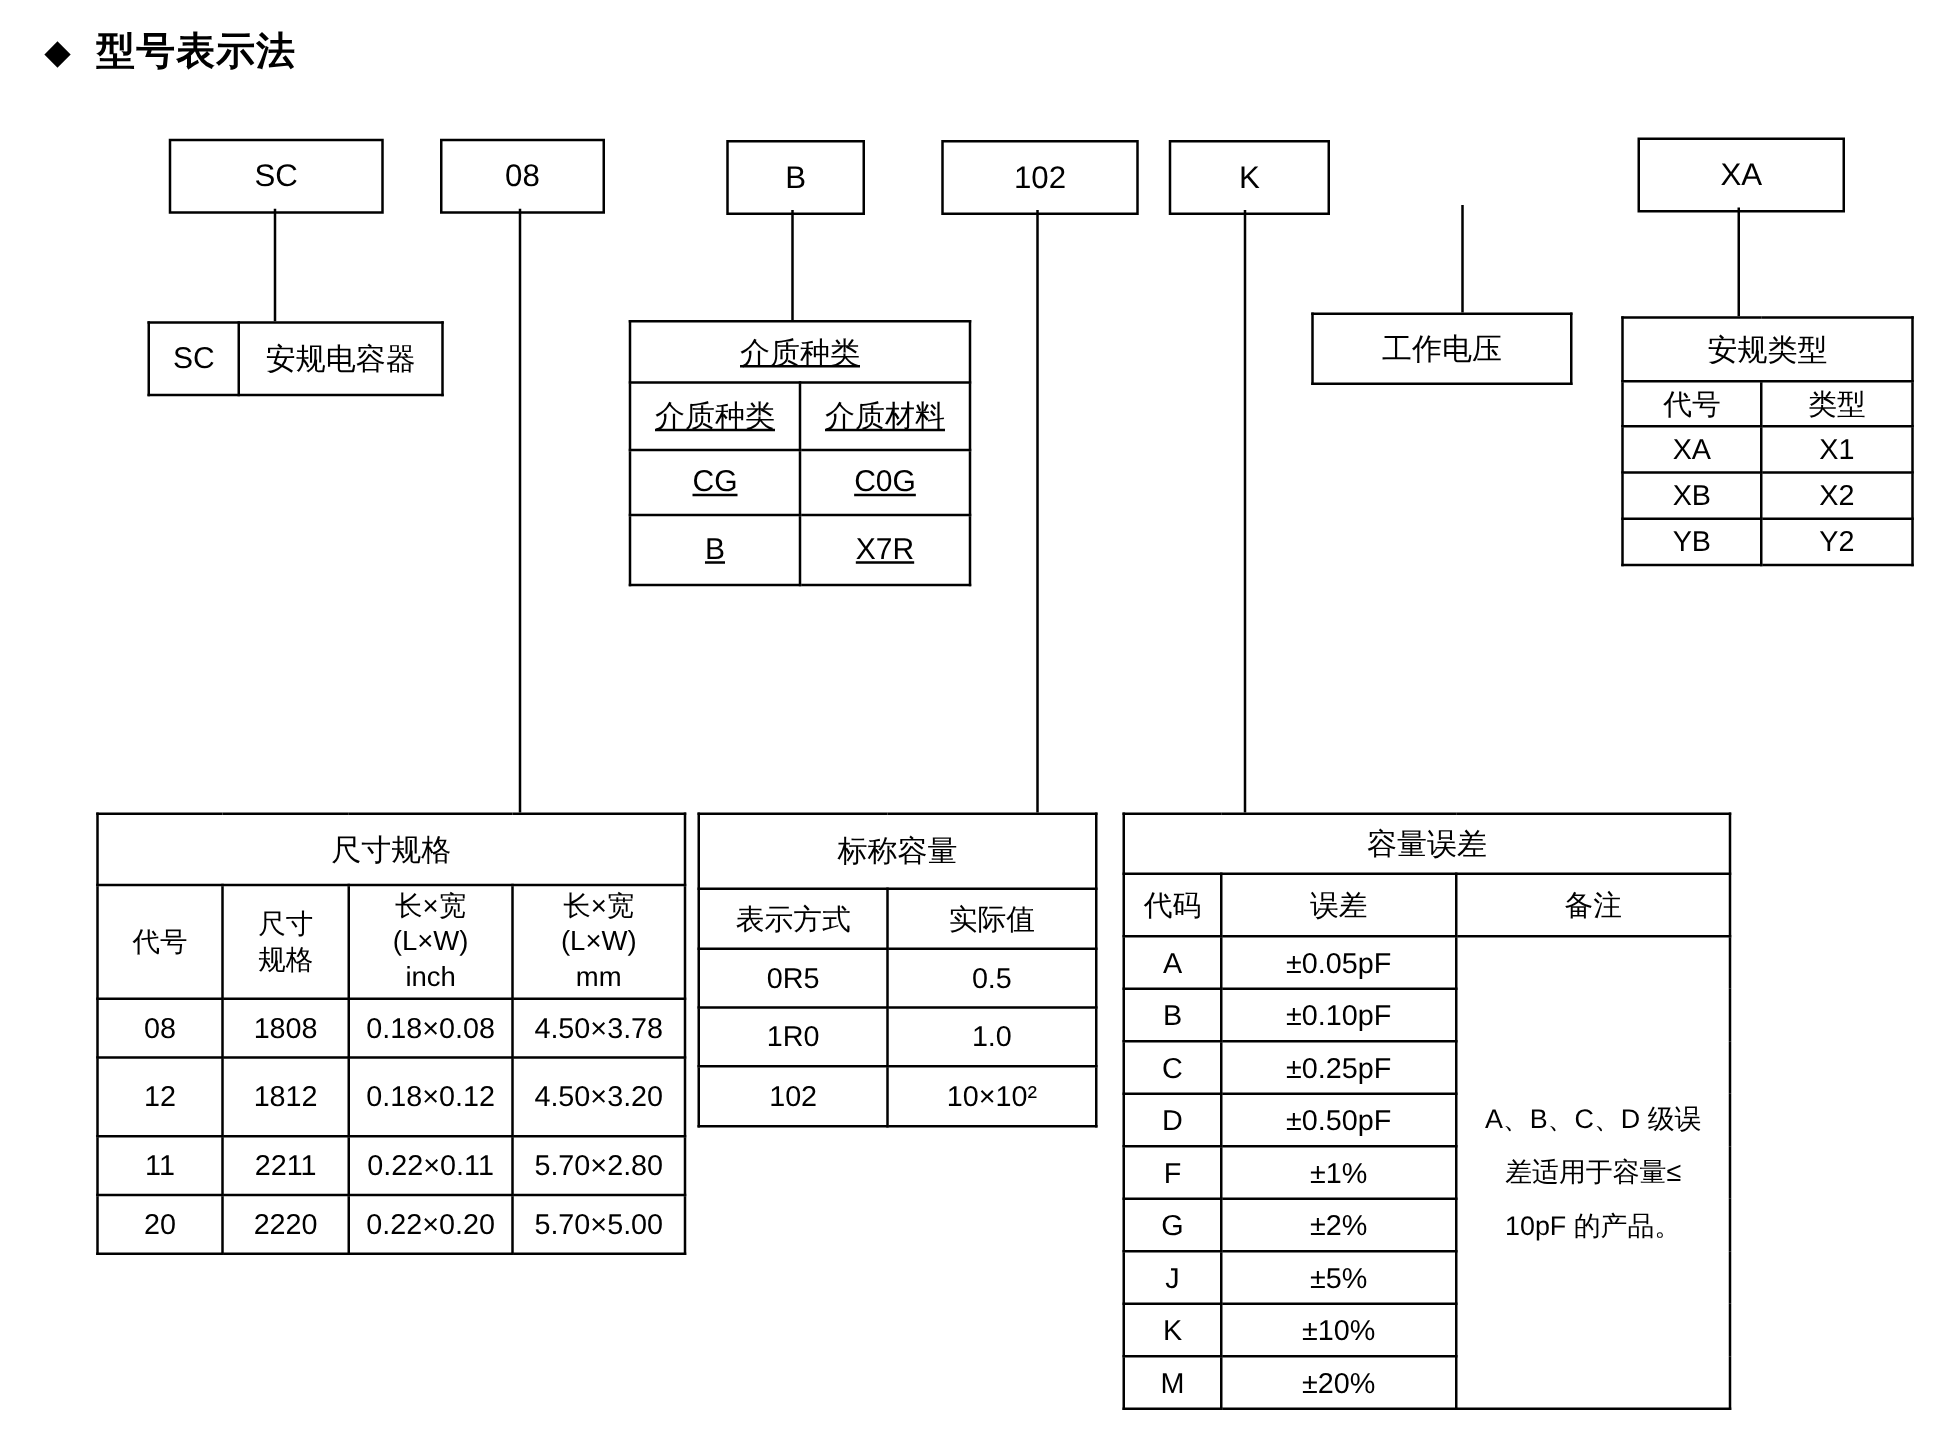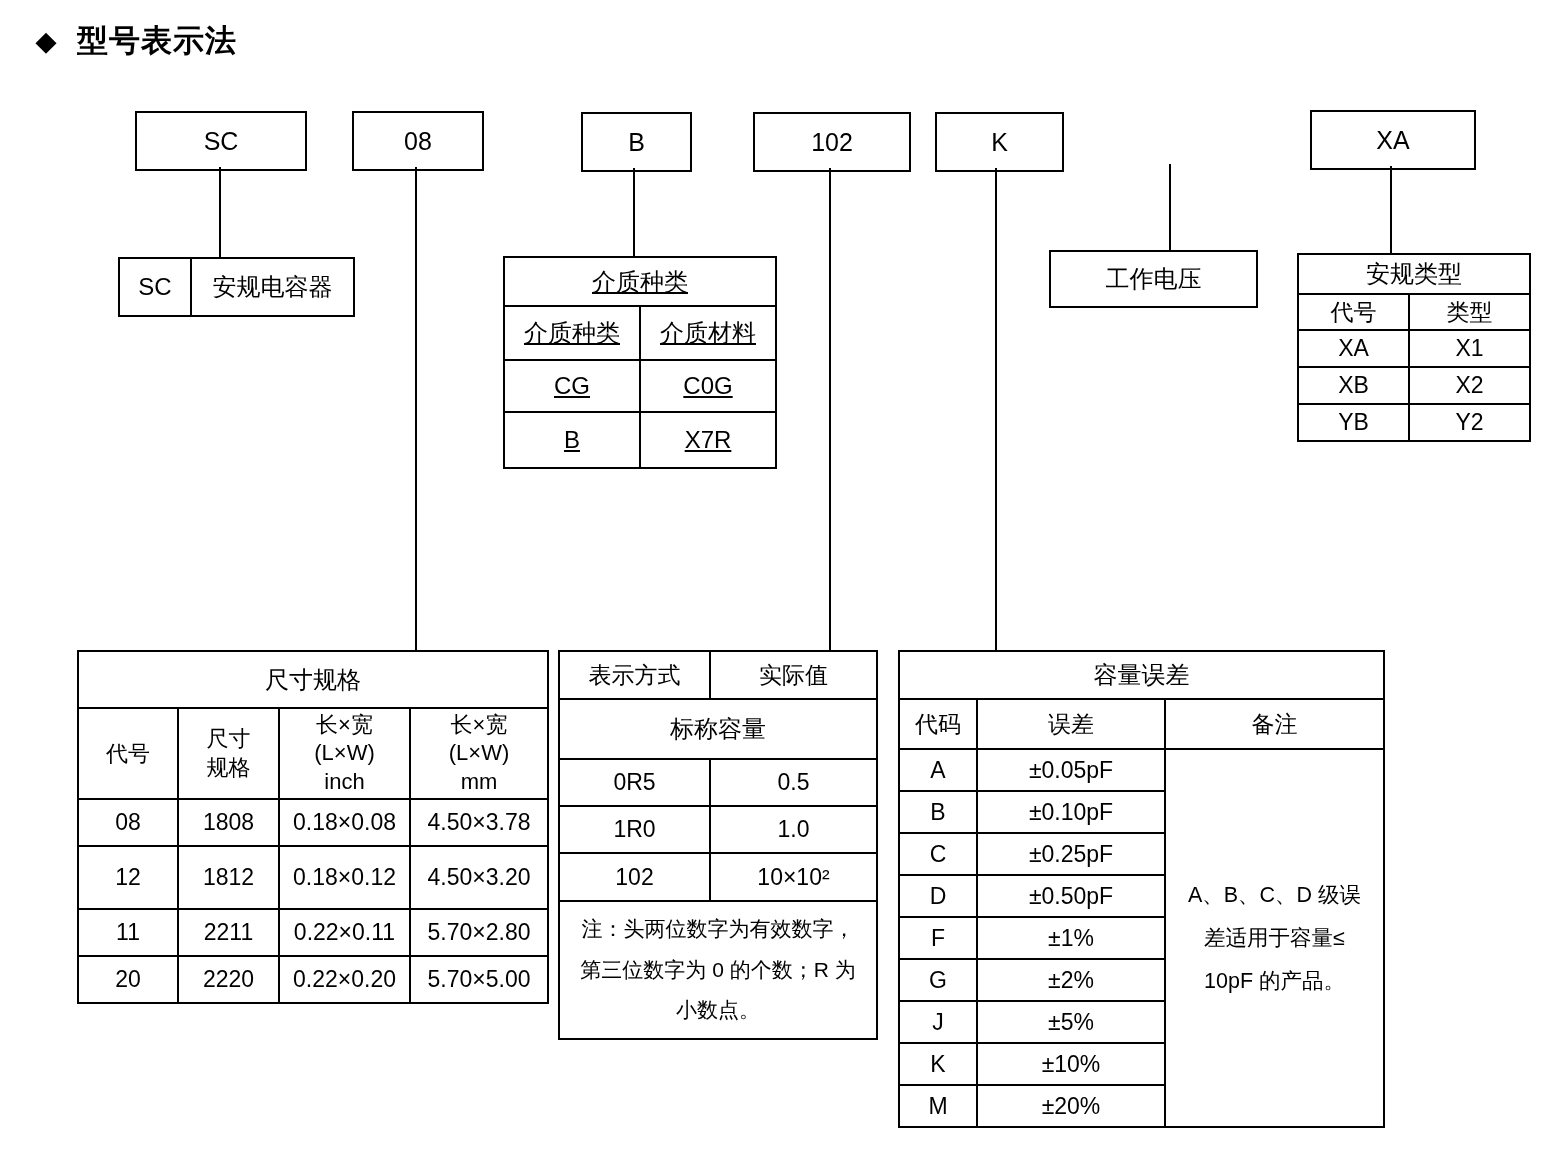--- a/index.html
+++ b/index.html
@@ -119,21 +119,21 @@
     </tr>
   </tbody>
     </table>
 
   <table id="safety-table" style="left:1297px; top:253px; width:232px;">
     <colgroup>
         <col style="width:111px">
         <col style="width:121px">
       </colgroup>
     <tbody>
-        <tr style="height:40px">
+        <tr style="height:51px">
       <td colspan="2" class="tbl-title">安规类型</td>
     </tr>
     <tr style="height:36px">
       <td>代号</td>
       <td>类型</td>
     </tr>
     <tr style="height:37px">
       <td>XA</td>
       <td>X1</td>
     </tr>
@@ -196,41 +196,38 @@
     </tr>
   </tbody>
     </table>
 
   <table id="capacity-table" style="left:558px; top:650px; width:318px;">
     <colgroup>
         <col style="width:151px">
         <col style="width:167px">
       </colgroup>
     <tbody>
-        <tr style="height:48px">
+        <tr style="height:60px">
+      <td colspan="2" class="tbl-title">标称容量</td>
+    </tr>
+    <tr style="height:48px">
       <td>表示方式</td>
       <td>实际值</td>
-    </tr>
-    <tr style="height:60px">
-      <td colspan="2" class="tbl-title">标称容量</td>
     </tr>
     <tr style="height:47px">
       <td>0R5</td>
       <td>0.5</td>
     </tr>
     <tr style="height:47px">
       <td>1R0</td>
       <td>1.0</td>
     </tr>
     <tr style="height:48px">
       <td>102</td>
       <td>10×10²</td>
-    </tr>
-    <tr style="height:138px">
-      <td colspan="2" class="note">注：头两位数字为有效数字，第三位数字为 0 的个数；R 为小数点。</td>
     </tr>
   </tbody>
     </table>
 
   <table id="tolerance-table" style="left:898px; top:650px; width:485px;">
     <colgroup>
         <col style="width:78px">
         <col style="width:188px">
         <col style="width:219px">
       </colgroup>

